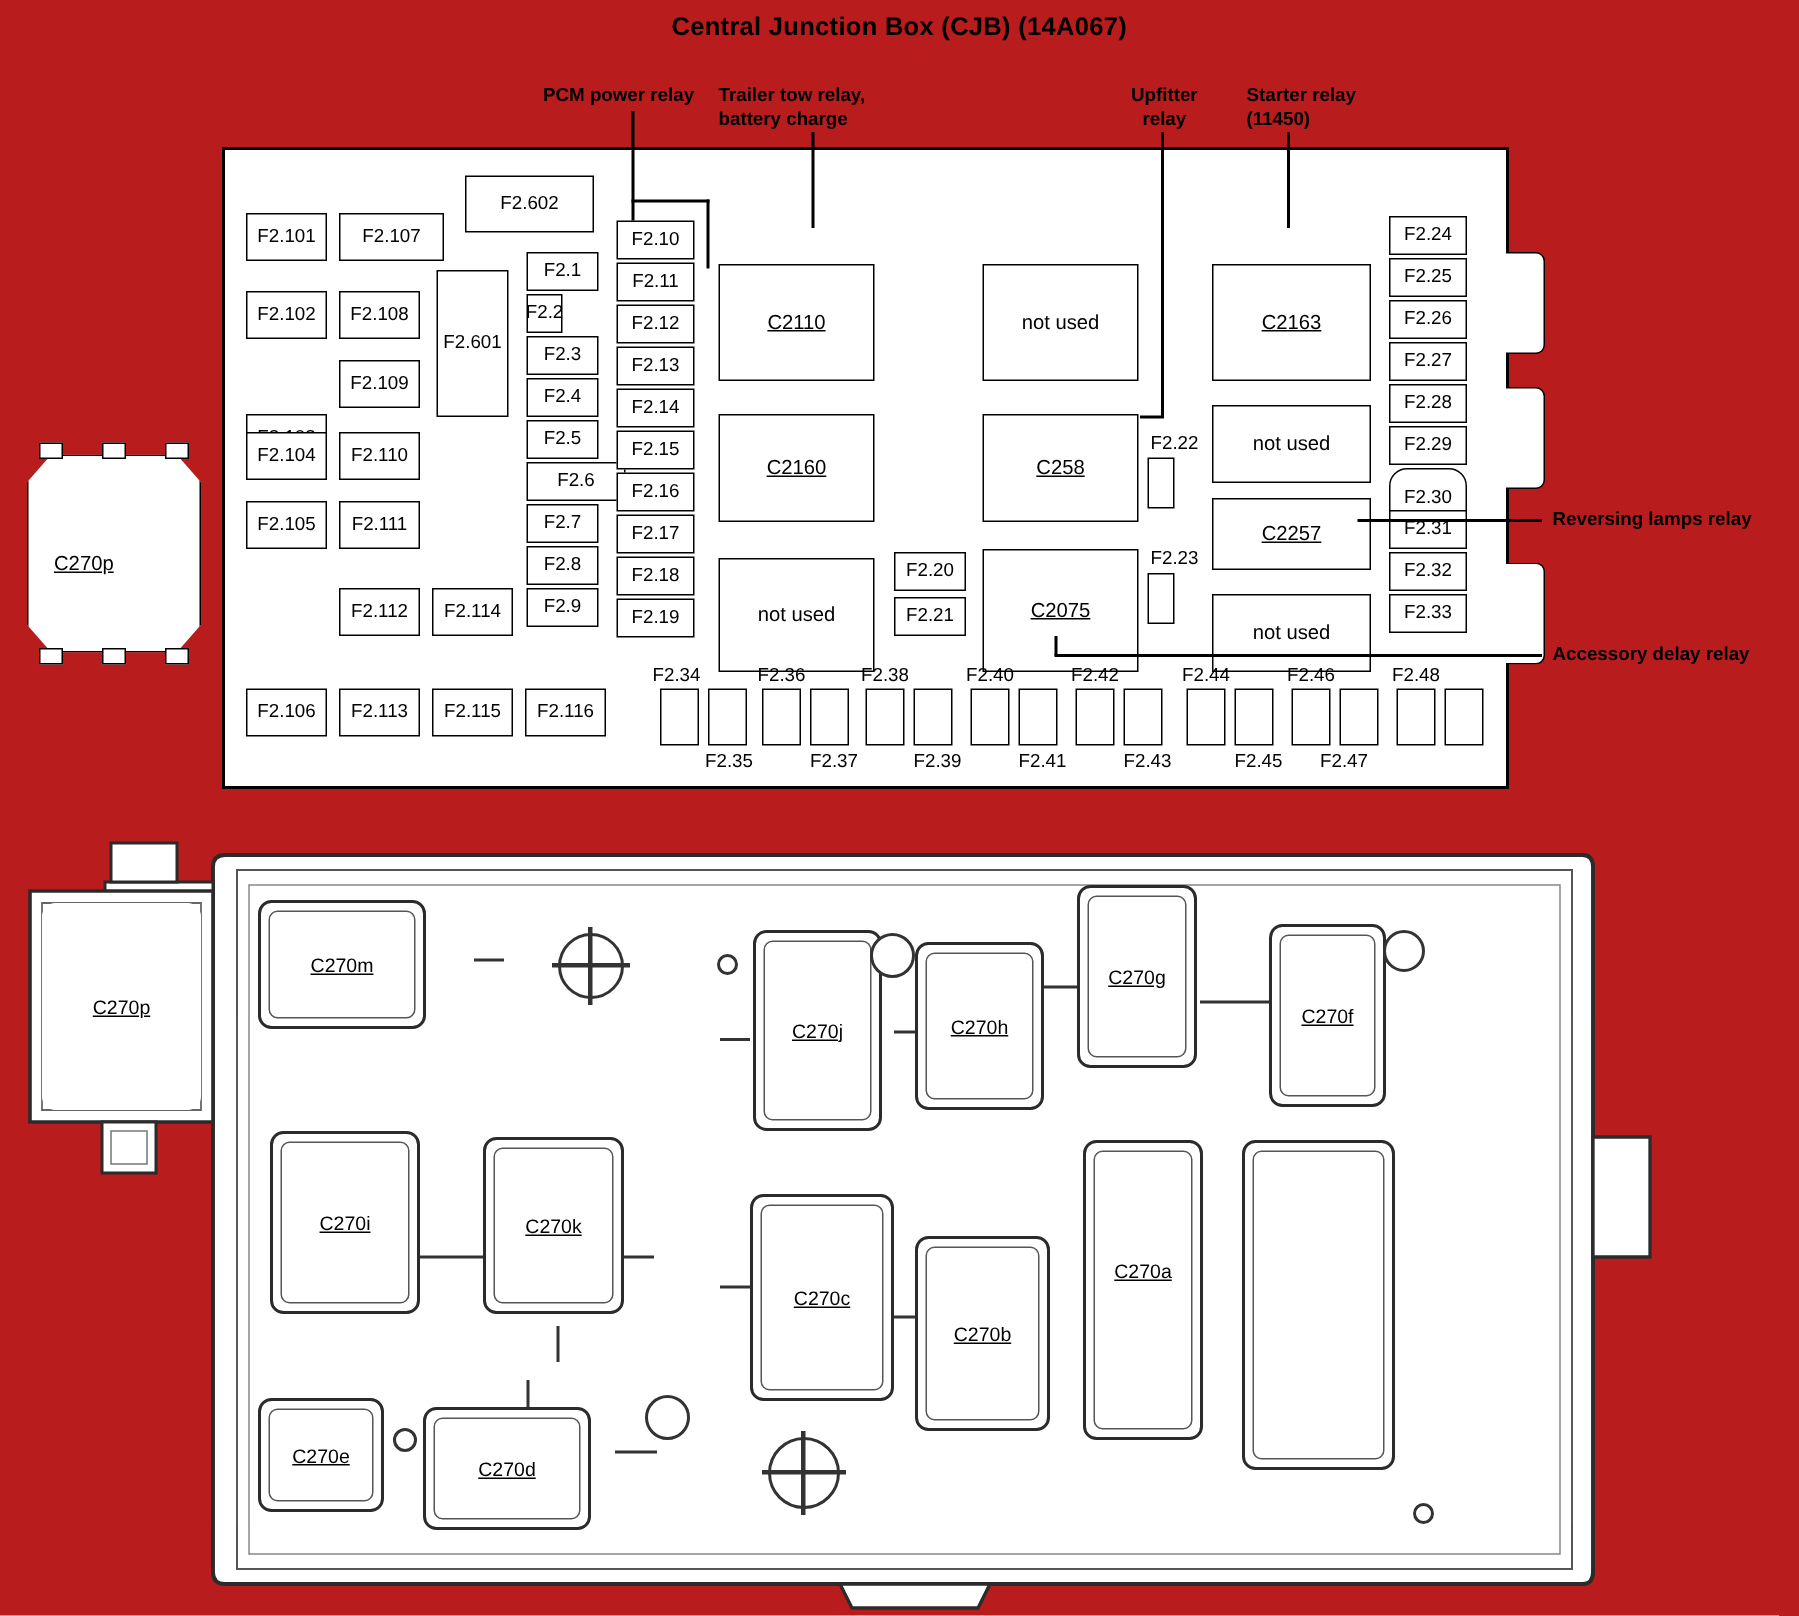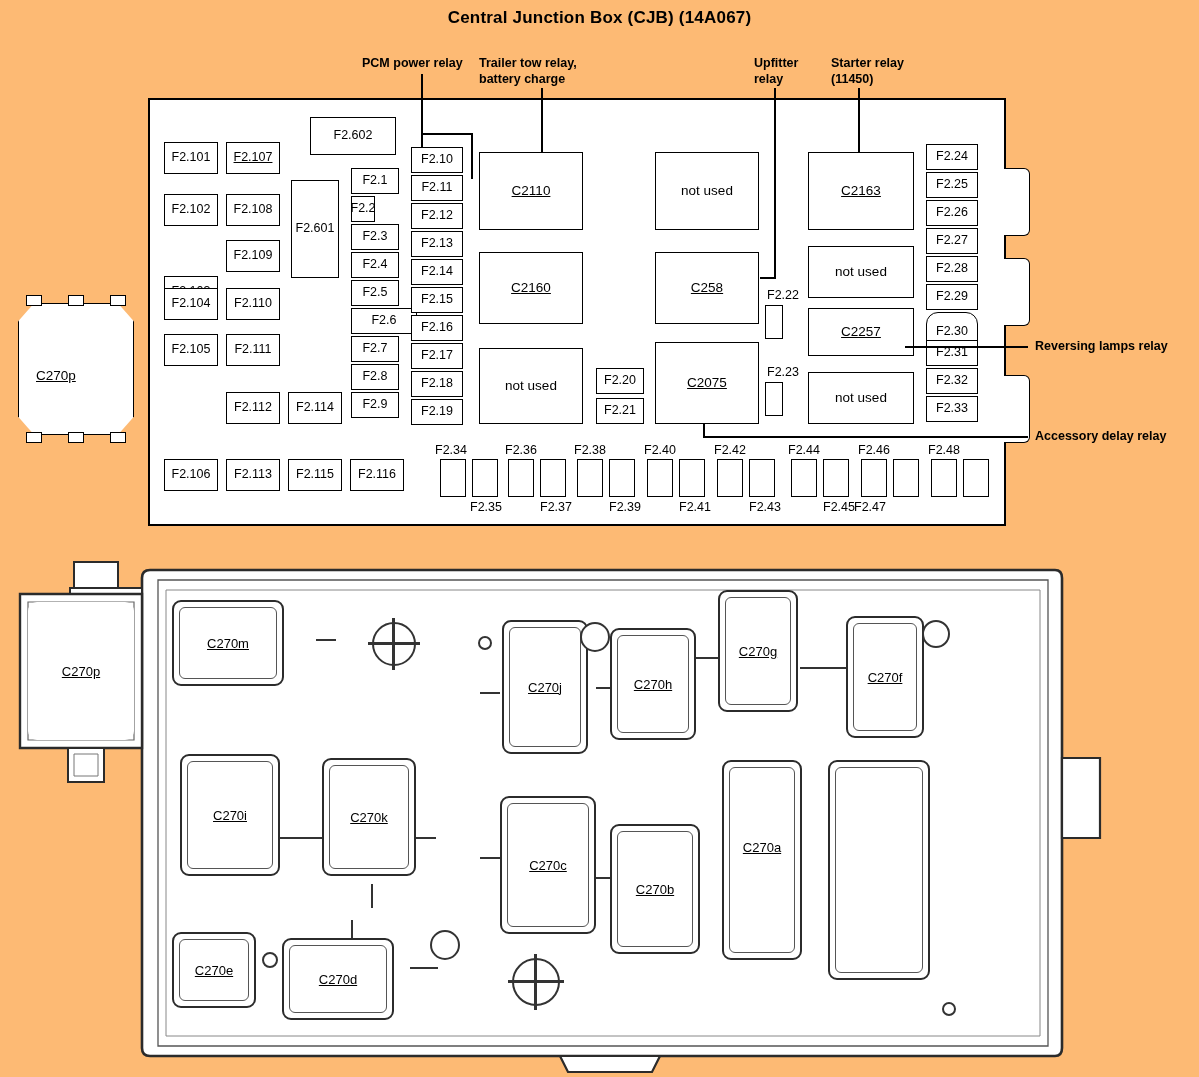--- a/index.html
+++ b/index.html
@@ -9,21 +9,21 @@
   }
   body {
     font-family: "Liberation Sans", sans-serif;
     color: #000000;
   }
   #page {
     position: relative;
     width: 1199px;
     height: 1077px;
     overflow: hidden;
-    background: #fdba74;
+    background: #b91c1c;
   }
   .title {
     position: absolute;
     left: 0;
     top: 8px;
     width: 1199px;
     text-align: center;
     font-size: 17px;
     font-weight: bold;
     letter-spacing: 0.2px;
@@ -39,20 +39,21 @@
     justify-content: center;
     font-size: 12px;
     line-height: 1.1;
     text-align: center;
   }
   .fuse {
     font-size: 12.5px;
   }
   .big {
     font-size: 13.5px;
+    margin-top: 24px;
   }
   .ul {
     text-decoration: underline;
   }
   .callout {
     position: absolute;
     font-size: 12.5px;
     font-weight: bold;
     line-height: 1.25;
   }
@@ -201,21 +202,21 @@
   <div class="rtab" style="left:1004px;top:168px;width:26px;height:68px;"></div>
   <div class="rtab" style="left:1004px;top:258px;width:26px;height:68px;"></div>
   <div class="rtab" style="left:1004px;top:375px;width:26px;height:68px;"></div>
 
   <div class="box fuse" style="left:164px;top:142px;width:54px;height:32px;">F2.101</div>
   <div class="box fuse" style="left:164px;top:194px;width:54px;height:32px;">F2.102</div>
   <div class="box fuse" style="left:164px;top:240px;width:54px;height:32px;margin-top:36px;">F2.103</div>
   <div class="box fuse" style="left:164px;top:288px;width:54px;height:32px;">F2.104</div>
   <div class="box fuse" style="left:164px;top:334px;width:54px;height:32px;">F2.105</div>
 
-  <div class="box fuse" style="left:226px;top:142px;width:54px;height:32px;text-decoration:underline;">F2.107</div>
+  <div class="box fuse" style="left:226px;top:142px;width:70px;height:32px;">F2.107</div>
   <div class="box fuse" style="left:226px;top:194px;width:54px;height:32px;">F2.108</div>
   <div class="box fuse" style="left:226px;top:240px;width:54px;height:32px;">F2.109</div>
   <div class="box fuse" style="left:226px;top:288px;width:54px;height:32px;">F2.110</div>
   <div class="box fuse" style="left:226px;top:334px;width:54px;height:32px;">F2.111</div>
 
   <div class="box fuse" style="left:226px;top:392px;width:54px;height:32px;">F2.112</div>
   <div class="box fuse" style="left:288px;top:392px;width:54px;height:32px;">F2.114</div>
 
   <div class="box fuse" style="left:164px;top:459px;width:54px;height:32px;">F2.106</div>
   <div class="box fuse" style="left:226px;top:459px;width:54px;height:32px;">F2.113</div>
@@ -315,34 +316,34 @@
   <div class="lbl" style="left:788px;top:443px;">F2.44</div>
   <div class="lbl" style="left:858px;top:443px;">F2.46</div>
   <div class="lbl" style="left:928px;top:443px;">F2.48</div>
 
   <div class="lbl" style="left:470px;top:500px;">F2.35</div>
   <div class="lbl" style="left:540px;top:500px;">F2.37</div>
   <div class="lbl" style="left:609px;top:500px;">F2.39</div>
   <div class="lbl" style="left:679px;top:500px;">F2.41</div>
   <div class="lbl" style="left:749px;top:500px;">F2.43</div>
   <div class="lbl" style="left:823px;top:500px;">F2.45</div>
-  <div class="lbl" style="left:854px;top:500px;">F2.47</div>
+  <div class="lbl" style="left:880px;top:500px;">F2.47</div>
 
   <div class="line vline" style="left:421px;top:74px;height:73px;"></div>
   <div class="line hline" style="left:421px;top:133px;width:52px;"></div>
   <div class="line vline" style="left:471px;top:133px;height:46px;"></div>
   <div class="callout" style="left:362px;top:56px;">PCM power relay</div>
 
   <div class="line vline" style="left:541px;top:88px;height:64px;"></div>
   <div class="callout" style="left:479px;top:56px; white-space:pre-line;">Trailer tow relay,
 battery charge</div>
 
   <div class="line vline" style="left:774px;top:88px;height:190px;"></div>
   <div class="line hline" style="left:760px;top:277px;width:16px;"></div>
-  <div class="callout" style="left:754px;top:56px; white-space:pre-line;">Upfitter
+  <div class="callout" style="left:754px;top:56px; white-space:pre-line;text-align:center;">Upfitter
 relay</div>
 
   <div class="line vline" style="left:858px;top:88px;height:64px;"></div>
   <div class="callout" style="left:831px;top:56px; white-space:pre-line;">Starter relay
 (11450)</div>
 
   <div class="line hline" style="left:905px;top:346px;width:123px;"></div>
   <div class="callout" style="left:1035px;top:339px;">Reversing lamps relay</div>
 
   <div class="line vline" style="left:703px;top:424px;height:13px;"></div>

